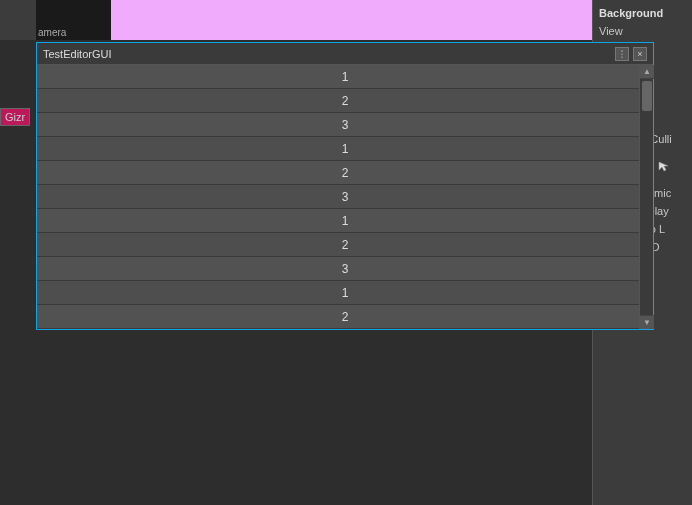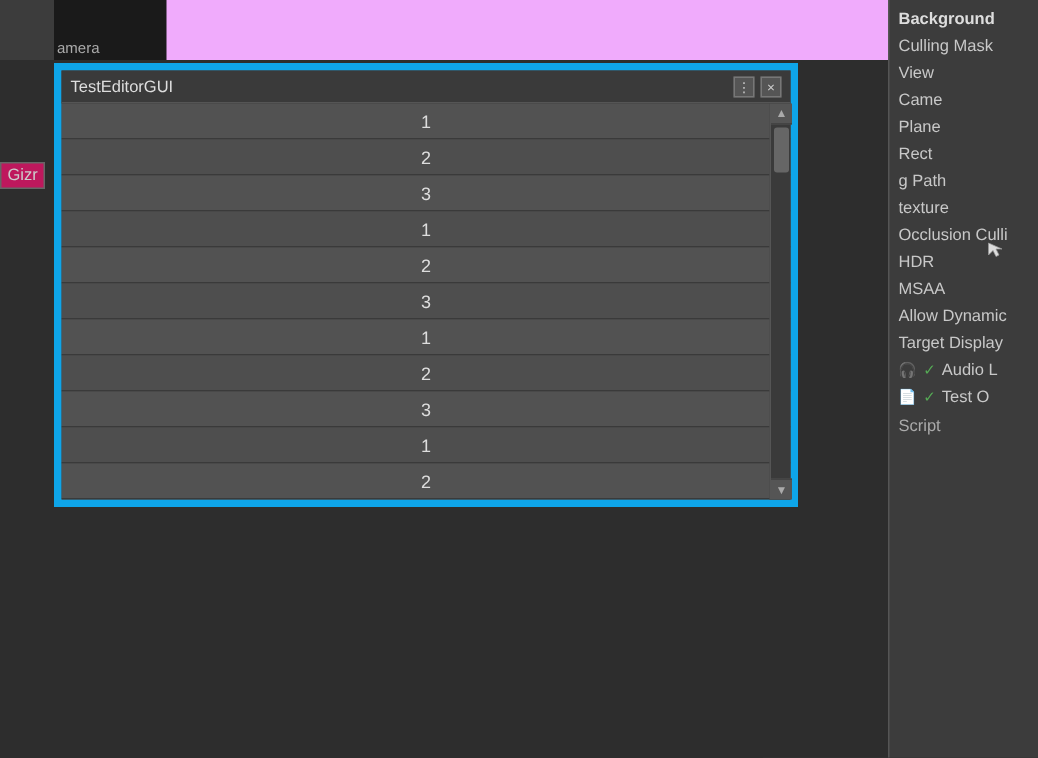--- a/index.html
+++ b/index.html
@@ -100,23 +100,23 @@
       font-size: 11px;
       padding: 2px 4px;
       cursor: pointer;
     }
 
     
     .editor-window {
       position: absolute;
       top: 42px;
       left: 36px;
-      width: 496px;
+      width: 618px;
       background: #444;
-      border: 5px solid #0ea5e9;
+      border: 1px solid #0ea5e9;
       z-index: 10;
     }
 
     .editor-titlebar {
       background: #3a3a3a;
       height: 22px;
       display: flex;
       align-items: center;
       justify-content: space-between;
       padding: 0 6px;
@@ -288,21 +288,20 @@
   </div>
   <div class="editor-scroll">
     <div class="scroll-up">▲</div>
     <div class="scroll-thumb"></div>
     <div class="scroll-down">▼</div>
   </div>
 </div>
 
 <div class="right-panel">
   <div class="right-panel-row header">Background</div>
-  <div class="right-panel-row">Culling Mask</div>
   <div class="right-panel-row">View</div>
   <div class="right-panel-row">Came</div>
   <div class="right-panel-row">Plane</div>
   <div class="right-panel-row">Rect</div>
   <div class="right-panel-row">g Path</div>
   <div class="right-panel-row">texture</div>
   <div class="right-panel-row">Occlusion Culli</div>
   <div class="right-panel-row">HDR</div>
   <div class="right-panel-row">MSAA</div>
   <div class="right-panel-row">Allow Dynamic</div>

